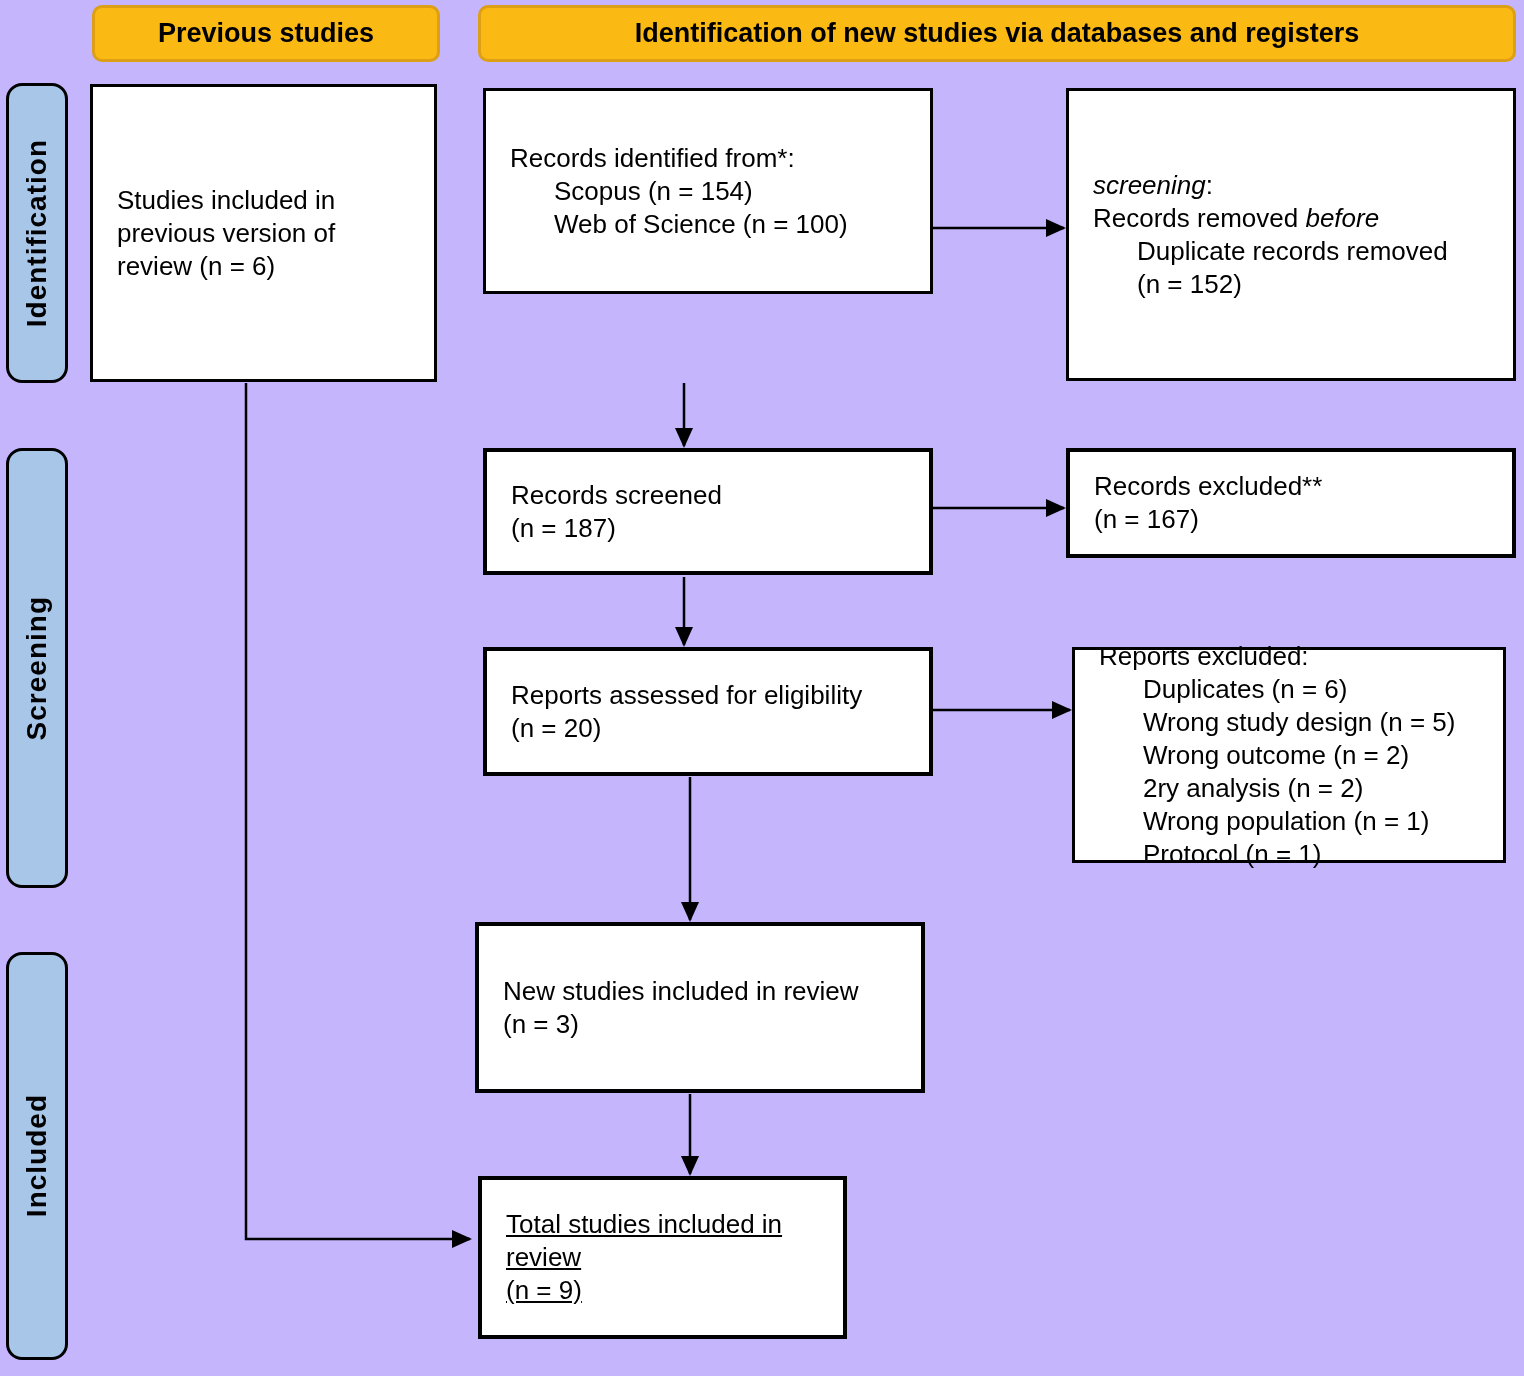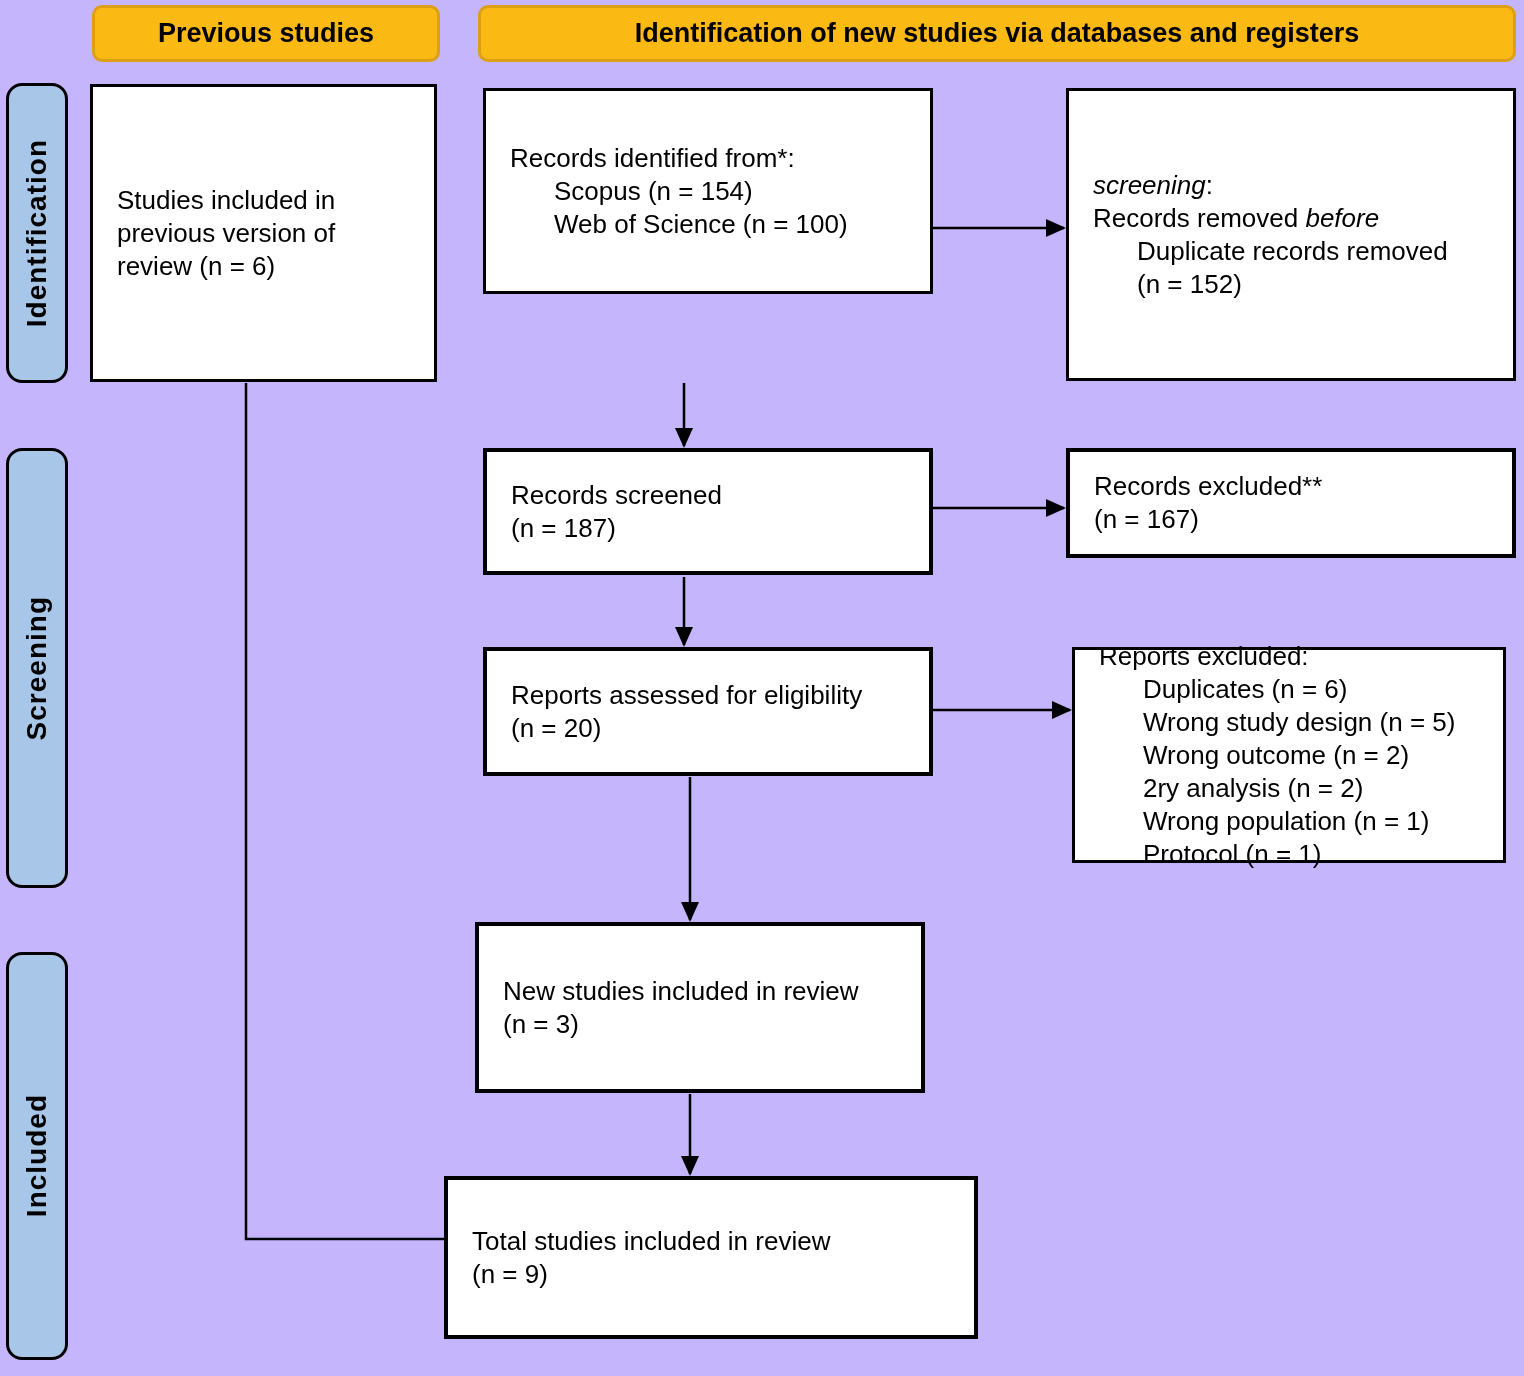--- a/index.html
+++ b/index.html
@@ -37,21 +37,21 @@
   }
   .box .indent { padding-left:44px; }
   #box-previous-studies  { left:90px;  top:84px;  width:347px; height:298px; }
   #box-records-identified{ left:483px; top:88px;  width:450px; height:206px; }
   #box-records-removed   { left:1066px;top:88px;  width:450px; height:293px; }
   #box-records-screened  { left:483px; top:448px; width:450px; height:127px; border-width:4px; }
   #box-records-excluded  { left:1066px;top:448px; width:450px; height:110px; border-width:4px; }
   #box-reports-assessed  { left:483px; top:647px; width:450px; height:129px; border-width:4px; }
   #box-reports-excluded  { left:1072px;top:647px; width:434px; height:216px; }
   #box-new-studies       { left:475px; top:922px; width:450px; height:171px; border-width:4px; }
-  #box-total-studies     { left:444px; top:1176px;width:534px; height:163px; border-width:4px; }
+  #box-total-studies     { left:478px; top:1176px;width:369px; height:163px; border-width:4px;text-decoration:underline; }
   em { font-style:italic; }
 </style>
 </head>
 <body>
 
 <div class="canvas">
 
   <svg class="connectors" viewBox="0 0 1524 1376" xmlns="http://www.w3.org/2000/svg">
     <defs>
       <marker id="ah" markerUnits="userSpaceOnUse" markerWidth="20" markerHeight="18" refX="18" refY="9" orient="auto">

